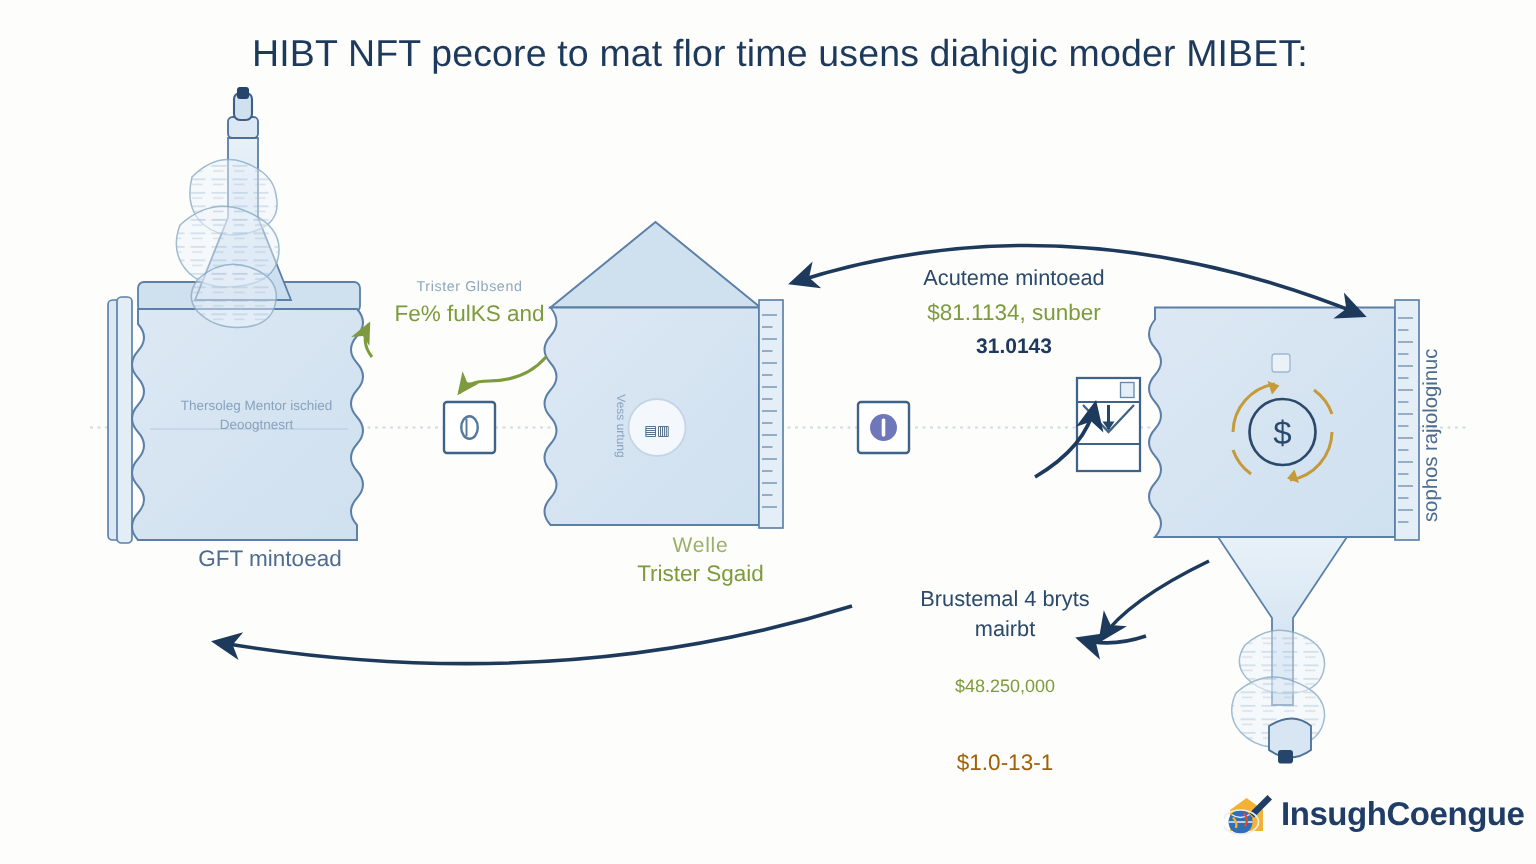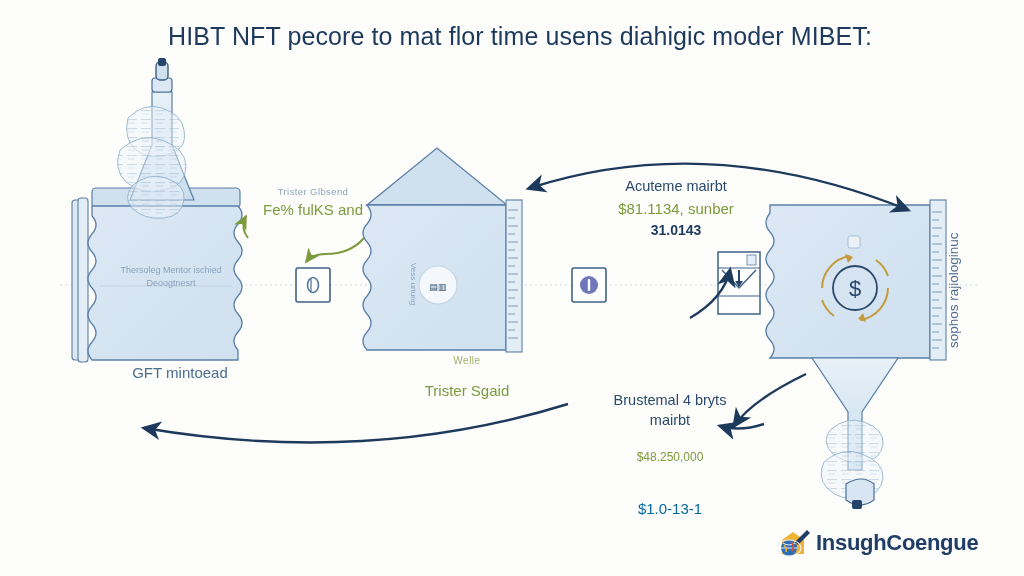--- a/index.html
+++ b/index.html
@@ -24,45 +24,45 @@
 
   .grp-acute{left:566px;top:178px;width:220px;text-align:center;}
   .grp-acute .l1{font-size:14.5px;color:#2b4a6b;margin-bottom:6px;}
   .grp-acute .l2{font-size:15px;color:#7d9b3c;margin-bottom:5px;}
   .grp-acute .l3{font-size:14px;color:#1d3a5c;font-weight:bold;}
 
   .grp-brust{left:555px;top:392px;width:230px;text-align:center;}
   .grp-brust .l1{font-size:14.5px;color:#2b4a6b;margin-bottom:4px;}
   .grp-brust .l2{font-size:14.5px;color:#2b4a6b;margin-bottom:22px;}
   .grp-brust .l3{font-size:12px;color:#7d9b3c;margin-bottom:4px;}
-  .grp-brust .l4{font-size:15px;color:#0369a1;margin-top:36px;}
+  .grp-brust .l4{font-size:15px;color:#a16207;margin-top:36px;}
 
   .conn-lbl{left:248px;top:186px;width:130px;text-align:center;}
   .conn-lbl .s1{font-size:9.5px;color:#8fa6bd;letter-spacing:.4px;margin-bottom:4px;}
   .conn-lbl .s2{font-size:15px;color:#7d9b3c;}
 
   .left-cap{left:75px;top:364px;width:210px;text-align:center;font-size:15px;color:#4d6d90;}
   .mid-cap{left:372px;top:355px;width:190px;text-align:center;}
-  .mid-cap .m1{font-size:10px;color:#9bb06a;letter-spacing:.5px;margin-bottom:16px;}
+  .mid-cap .m1{font-size:14px;color:#9bb06a;letter-spacing:.5px;margin-bottom:3px;}
   .mid-cap .m2{font-size:15px;color:#7d9b3c;}
 
   .inner-left{left:96px;top:264px;width:150px;text-align:center;font-size:9px;color:#87a3bd;line-height:13px;}
   .inner-mid-v{
     position:absolute;left:418px;top:236px;width:96px;
     font-size:8px;color:#8aa4bd;text-align:center;
     transform:rotate(90deg);transform-origin:left top;
   }
   .right-vert{
     position:absolute;left:946px;top:348px;
     font-size:13.5px;color:#4d6d90;
     transform:rotate(-90deg);transform-origin:left top;
     white-space:nowrap;
   }
 
-  .wm{position:absolute;left:778px;top:528px;display:flex;align-items:center;gap:4px;}
+  .wm{position:absolute;left:816px;top:528px;display:flex;align-items:center;gap:4px;}
   .wm .wmtext{font-size:22px;color:#1f3d66;font-weight:bold;letter-spacing:-.3px;}
 </style>
 </head>
 <body>
 
 <div id="stage">
 
   <svg class="layer" viewBox="0 0 1024 576">
     <defs>
       <marker id="arrDark" markerWidth="9" markerHeight="9" refX="7" refY="4.5" orient="auto">
@@ -272,21 +272,21 @@
   </div>
 
   <div class="right-vert">sophos rajiologinuc</div>
 
   <div class="txt conn-lbl">
     <div class="s1">Trister Glbsend</div>
     <div class="s2">Fe% fulKS and</div>
   </div>
 
   <div class="txt grp-acute">
-    <div class="l1">Acuteme mairbt</div>
+    <div class="l1">Acuteme mintoead</div>
     <div class="l2">$81.1134, sunber</div>
     <div class="l3">31.0143</div>
   </div>
 
   <div class="txt grp-brust">
     <div class="l1">Brustemal 4 bryts</div>
     <div class="l2">mairbt</div>
     <div class="l3">$48.250,000</div>
     <div class="l4">$1.0-13-1</div>
   </div>

